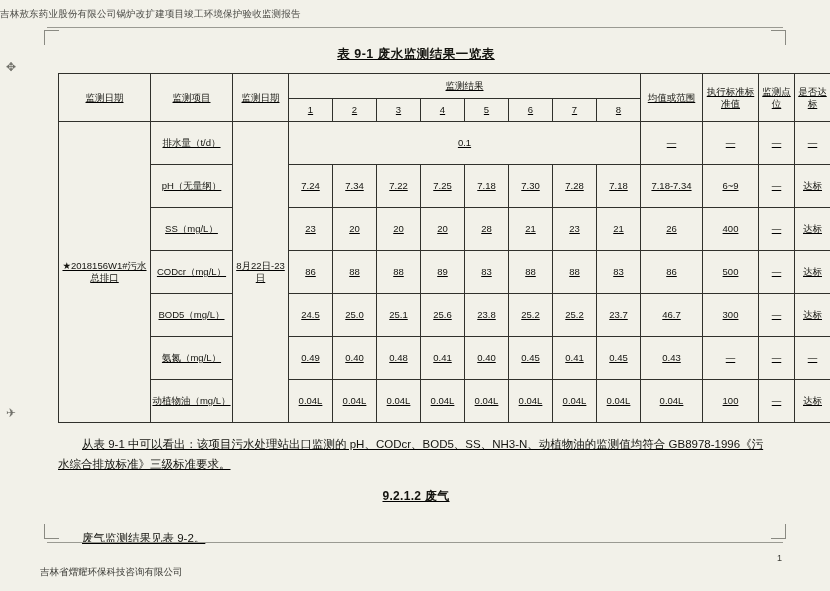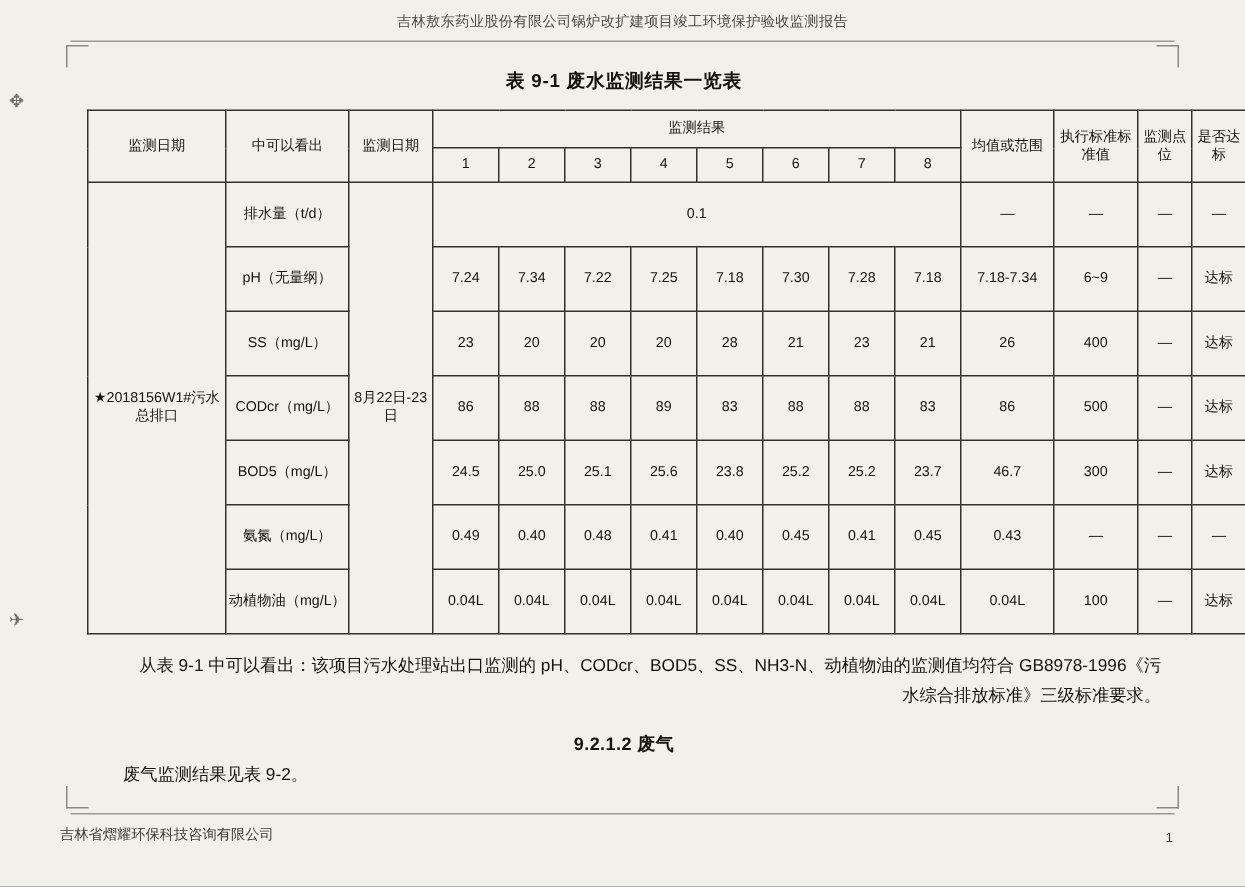--- a/index.html
+++ b/index.html
@@ -19,21 +19,20 @@
     height: 591px;
     background: #f2f1e9;
     box-sizing: border-box;
   }
   
   .running-header {
     position: absolute;
     top: 8px;
     left: 0;
     width: 830px;
-    text-align: center;
     font-size: 9.5px;
     color: #4a4a45;
     letter-spacing: 0.2px;
   }
   .header-rule {
     position: absolute;
     top: 27px;
     left: 47px;
     width: 736px;
     height: 0;
@@ -50,20 +49,21 @@
   .crop.tl { top: 30px; left: 44px; border-width: 1px 0 0 1px; }
   .crop.tr { top: 30px; right: 44px; border-width: 1px 1px 0 0; }
   .crop.bl { bottom: 52px; left: 44px; border-width: 0 0 1px 1px; }
   .crop.br { bottom: 52px; right: 44px; border-width: 0 1px 1px 0; }
 
   .content {
     position: absolute;
     top: 46px;
     left: 58px;
     width: 716px;
+    text-decoration: underline;
   }
   .table-title {
     text-align: center;
     font-size: 12.5px;
     font-weight: bold;
     color: #14140f;
     margin-bottom: 10px;
     letter-spacing: 0.5px;
   }
   table.mon {
@@ -88,47 +88,46 @@
   .site-cell { font-size: 9.5px; line-height: 1.5; }
   .date-cell { font-size: 9.5px; line-height: 1.45; }
   .item-cell { text-align: center; }
 
   .para {
     margin-top: 12px;
     font-size: 11.5px;
     color: #14140f;
     line-height: 1.7;
     text-indent: 24px;
-    text-align: right;
   }
   .heading {
     margin-top: 14px;
     font-size: 12px;
     font-weight: bold;
     color: #14140f;
     letter-spacing: 0.3px;
     text-align: center;
   }
   .para2 {
-    margin-top: 4px;
+    margin-top: 26px;
     font-size: 11.5px;
     color: #14140f;
     text-indent: 24px;
   }
   .footer-rule {
     position: absolute;
     bottom: 48px;
     left: 47px;
     width: 736px;
     height: 0;
     border-top: 1px solid #9a9a92;
   }
   .footer-left {
     position: absolute;
-    bottom: 28px;
+    bottom: 12px;
     left: 40px;
     font-size: 9.5px;
     color: #3b3b36;
   }
   .footer-right {
     position: absolute;
     bottom: 28px;
     right: 48px;
     font-size: 9px;
     color: #3b3b36;
@@ -197,21 +196,21 @@
           <col style="width:44px">
           <col style="width:44px">
         <col style="width:62px">
         <col style="width:56px">
         <col style="width:36px">
         <col style="width:36px">
       </colgroup>
       <tbody>
         <tr class="hdr-h1">
           <td rowspan="2">监测日期</td>
-          <td rowspan="2">中可以看出</td>
+          <td rowspan="2">监测项目</td>
           <td rowspan="2">监测日期</td>
           <td colspan="8">监测结果</td>
           <td rowspan="2">均值或范围</td>
           <td rowspan="2">执行标准标准值</td>
           <td rowspan="2">监测点位</td>
           <td rowspan="2">是否达标</td>
         </tr>
         <tr class="hdr-h2">
           <td>1</td>
           <td>2</td>

